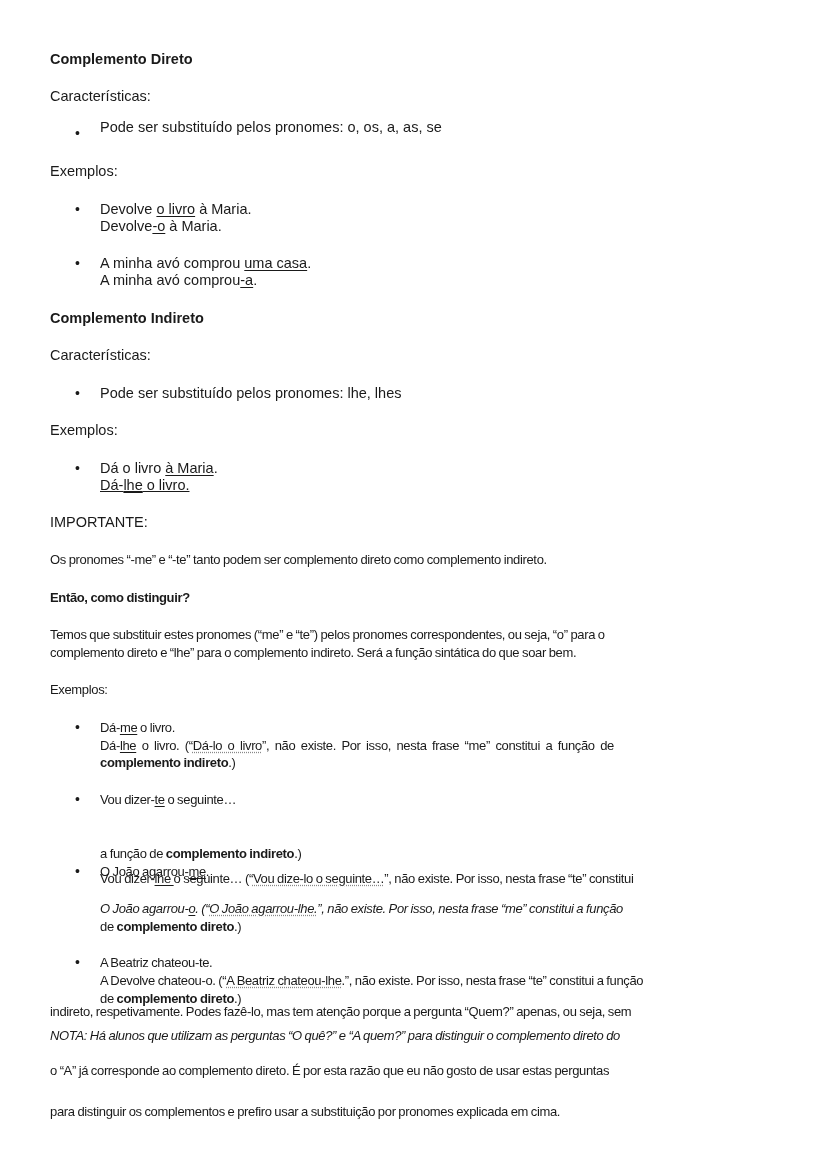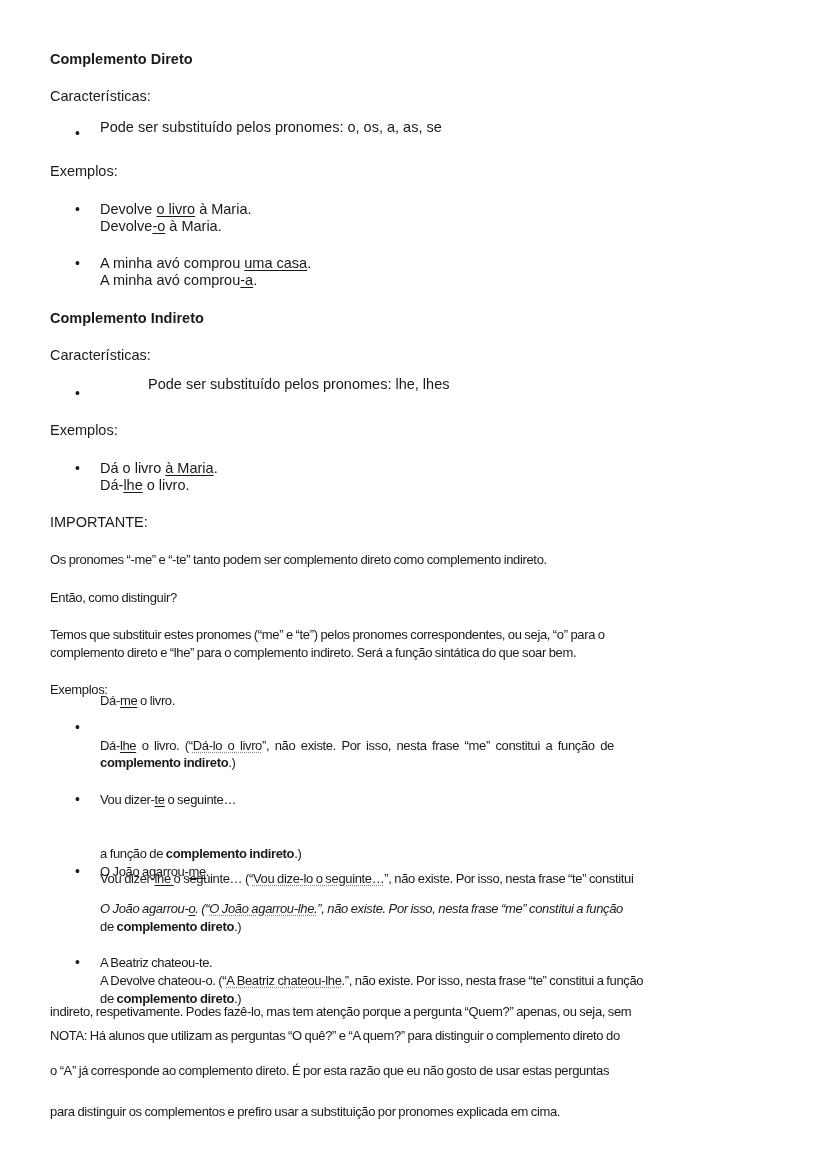--- a/index.html
+++ b/index.html
@@ -30,53 +30,53 @@
 <div class="item" style="top:201px;"><span>Devolve </span><u>o livro</u><span> à Maria.</span></div>
 <div class="item" style="top:218px;"><span>Devolve</span><u>-o</u><span> à Maria.</span></div>
 
 <span class="bullet" style="top:255px;">•</span>
 <div class="item" style="top:255px;"><span>A minha avó comprou </span><u>uma casa</u><span>.</span></div>
 <div class="item" style="top:272px;"><span>A minha avó comprou</span><u>-a</u><span>.</span></div>
 
 <div class="blk bold" style="top:310px;">Complemento Indireto</div>
 <div class="blk" style="top:347px;">Características:</div>
 <span class="bullet" style="top:385px;">•</span>
-<div class="item" style="top:376px;margin-left:48px;">Pode ser substituído pelos pronomes: lhe, lhes</div>
+<div class="item" style="top:385px;">Pode ser substituído pelos pronomes: lhe, lhes</div>
 <div class="blk" style="top:422px;">Exemplos:</div>
 
 <span class="bullet" style="top:460px;">•</span>
 <div class="item" style="top:460px;"><span>Dá o livro </span><u>à Maria</u><span>.</span></div>
-<div class="item" style="top:477px;"><span>Dá-</span><u>lhe</u><span> o livro.</span></div>
+<div class="item" style="top:477px;text-decoration:underline;"><span>Dá-</span><u>lhe</u><span> o livro.</span></div>
 
 <div class="blk" style="top:514px;">IMPORTANTE:</div>
 
 <div class="blk narrow" style="top:551px;">Os pronomes “-me” e “-te” tanto podem ser complemento direto como complemento indireto.</div>
-<div class="blk narrow" style="top:589px;">Então, como distinguir?</div>
+<div class="blk narrow" style="top:589px;font-weight:bold;">Então, como distinguir?</div>
 <div class="blk narrow" style="top:626px; width:728px;">
   <div class="just">Temos que substituir estes pronomes (“me” e “te”) pelos pronomes correspondentes, ou seja, “o” para o</div>
 </div>
 <div class="blk narrow" style="top:644px;">complemento direto e “lhe” para o complemento indireto. Será a função sintática do que soar bem.</div>
 <div class="blk narrow" style="top:681px;">Exemplos:</div>
 
 <span class="bullet" style="top:719px;">•</span>
-<div class="item narrow" style="top:692px;"><span>Dá-</span><u>me</u><span> o livro.</span></div>
+<div class="item narrow" style="top:719px;"><span>Dá-</span><u>me</u><span> o livro.</span></div>
 <div class="item narrow" style="top:737px; word-spacing:2.2px;"><span>Dá-</span><u>lhe</u><span> o livro.  (“</span><span class="sq">Dá-lo o livro</span><span>”, não existe. Por isso, nesta frase “me” constitui a função de</span></div>
 <div class="item narrow" style="top:754px;"><span></span><b>complemento indireto</b><span>.)</span></div>
 
 <span class="bullet" style="top:791px;">•</span>
 <div class="item narrow" style="top:791px;"><span>Vou dizer-</span><u>te</u><span> o seguinte…</span></div>
 <div class="item narrow" style="top:870px;"><span>Vou dizer-</span><u>lhe </u><span>o seguinte… (“</span><span class="sq">Vou dize-lo o seguinte…</span><span>”, não existe. Por isso, nesta frase “te” constitui</span></div>
 <div class="item narrow" style="top:845px;"><span>a função de </span><b>complemento indireto</b><span>.)</span></div>
 
 <span class="bullet" style="top:863px;">•</span>
 <div class="item narrow" style="top:863px;text-align:right;"><span>O João agarrou-</span><u>me</u><span>.</span></div>
 <div class="item narrow" style="top:900px;font-style:italic;"><span>O João agarrou-</span><u>o</u><span>. (“</span><span class="sq">O João agarrou-lhe.</span><span>”, não existe. Por isso, nesta frase “me” constitui a função</span></div>
 <div class="item narrow" style="top:918px;"><span>de </span><b>complemento direto</b><span>.)</span></div>
 
 <span class="bullet" style="top:954px;">•</span>
 <div class="item narrow" style="top:954px;"><span>A Beatriz chateou-te.</span><u></u><span></span></div>
 <div class="item narrow" style="top:972px;"><span>A Devolve chateou-o. (“</span><u></u><span></span><span class="sq">A Beatriz chateou-lhe</span><span>.”, não existe. Por isso, nesta frase “te” constitui a função</span></div>
 <div class="item narrow" style="top:990px;"><span>de </span><b>complemento direto</b><span>.)</span></div>
 
-<div class="blk narrow" style="top:1027px;">NOTA: Há alunos que utilizam as perguntas “O quê?” e “A quem?” para distinguir o complemento direto do</div>
+<div class="blk narrow" style="top:1027px;font-style:italic;">NOTA: Há alunos que utilizam as perguntas “O quê?” e “A quem?” para distinguir o complemento direto do</div>
 <div class="blk narrow" style="top:1003px;text-align:center;">indireto, respetivamente. Podes fazê-lo, mas tem atenção porque a pergunta “Quem?” apenas, ou seja, sem</div>
 <div class="blk narrow" style="top:1062px;">o “A” já corresponde ao complemento direto. É por esta razão que eu não gosto de usar estas perguntas</div>
 <div class="blk narrow" style="top:1103px;">para distinguir os complementos e prefiro usar a substituição por pronomes explicada em cima.</div>
 
 </body></html>

